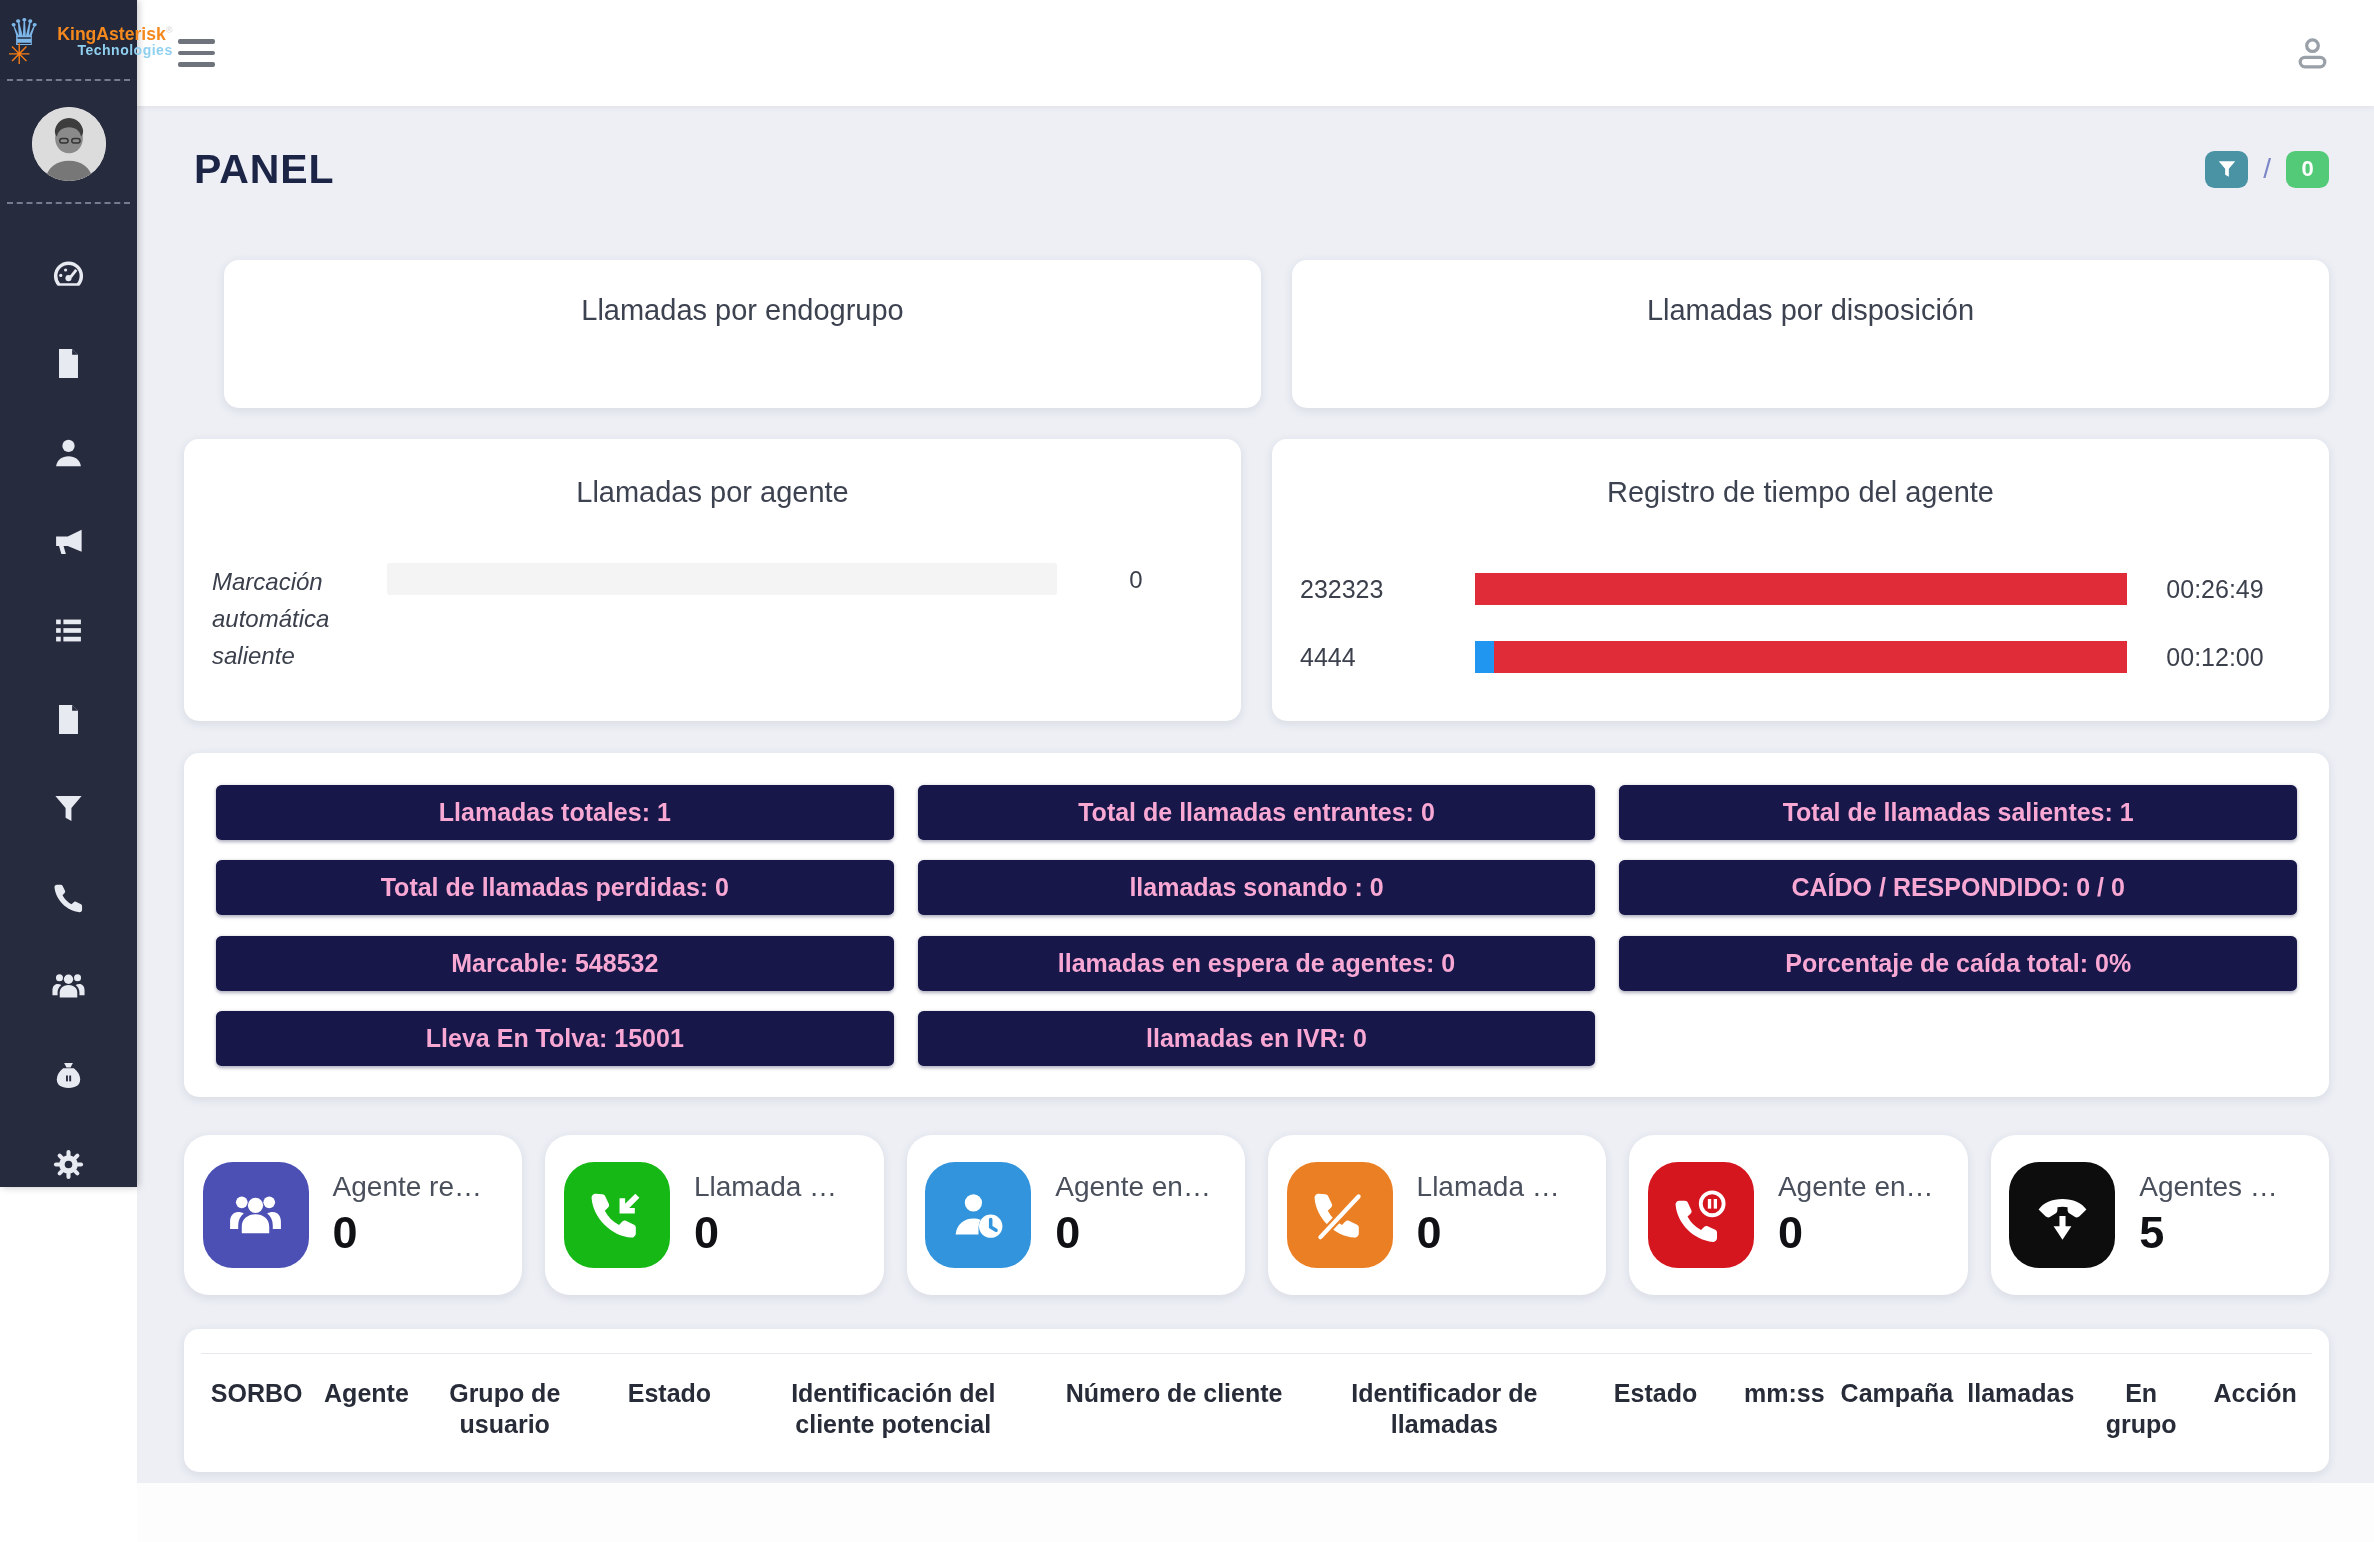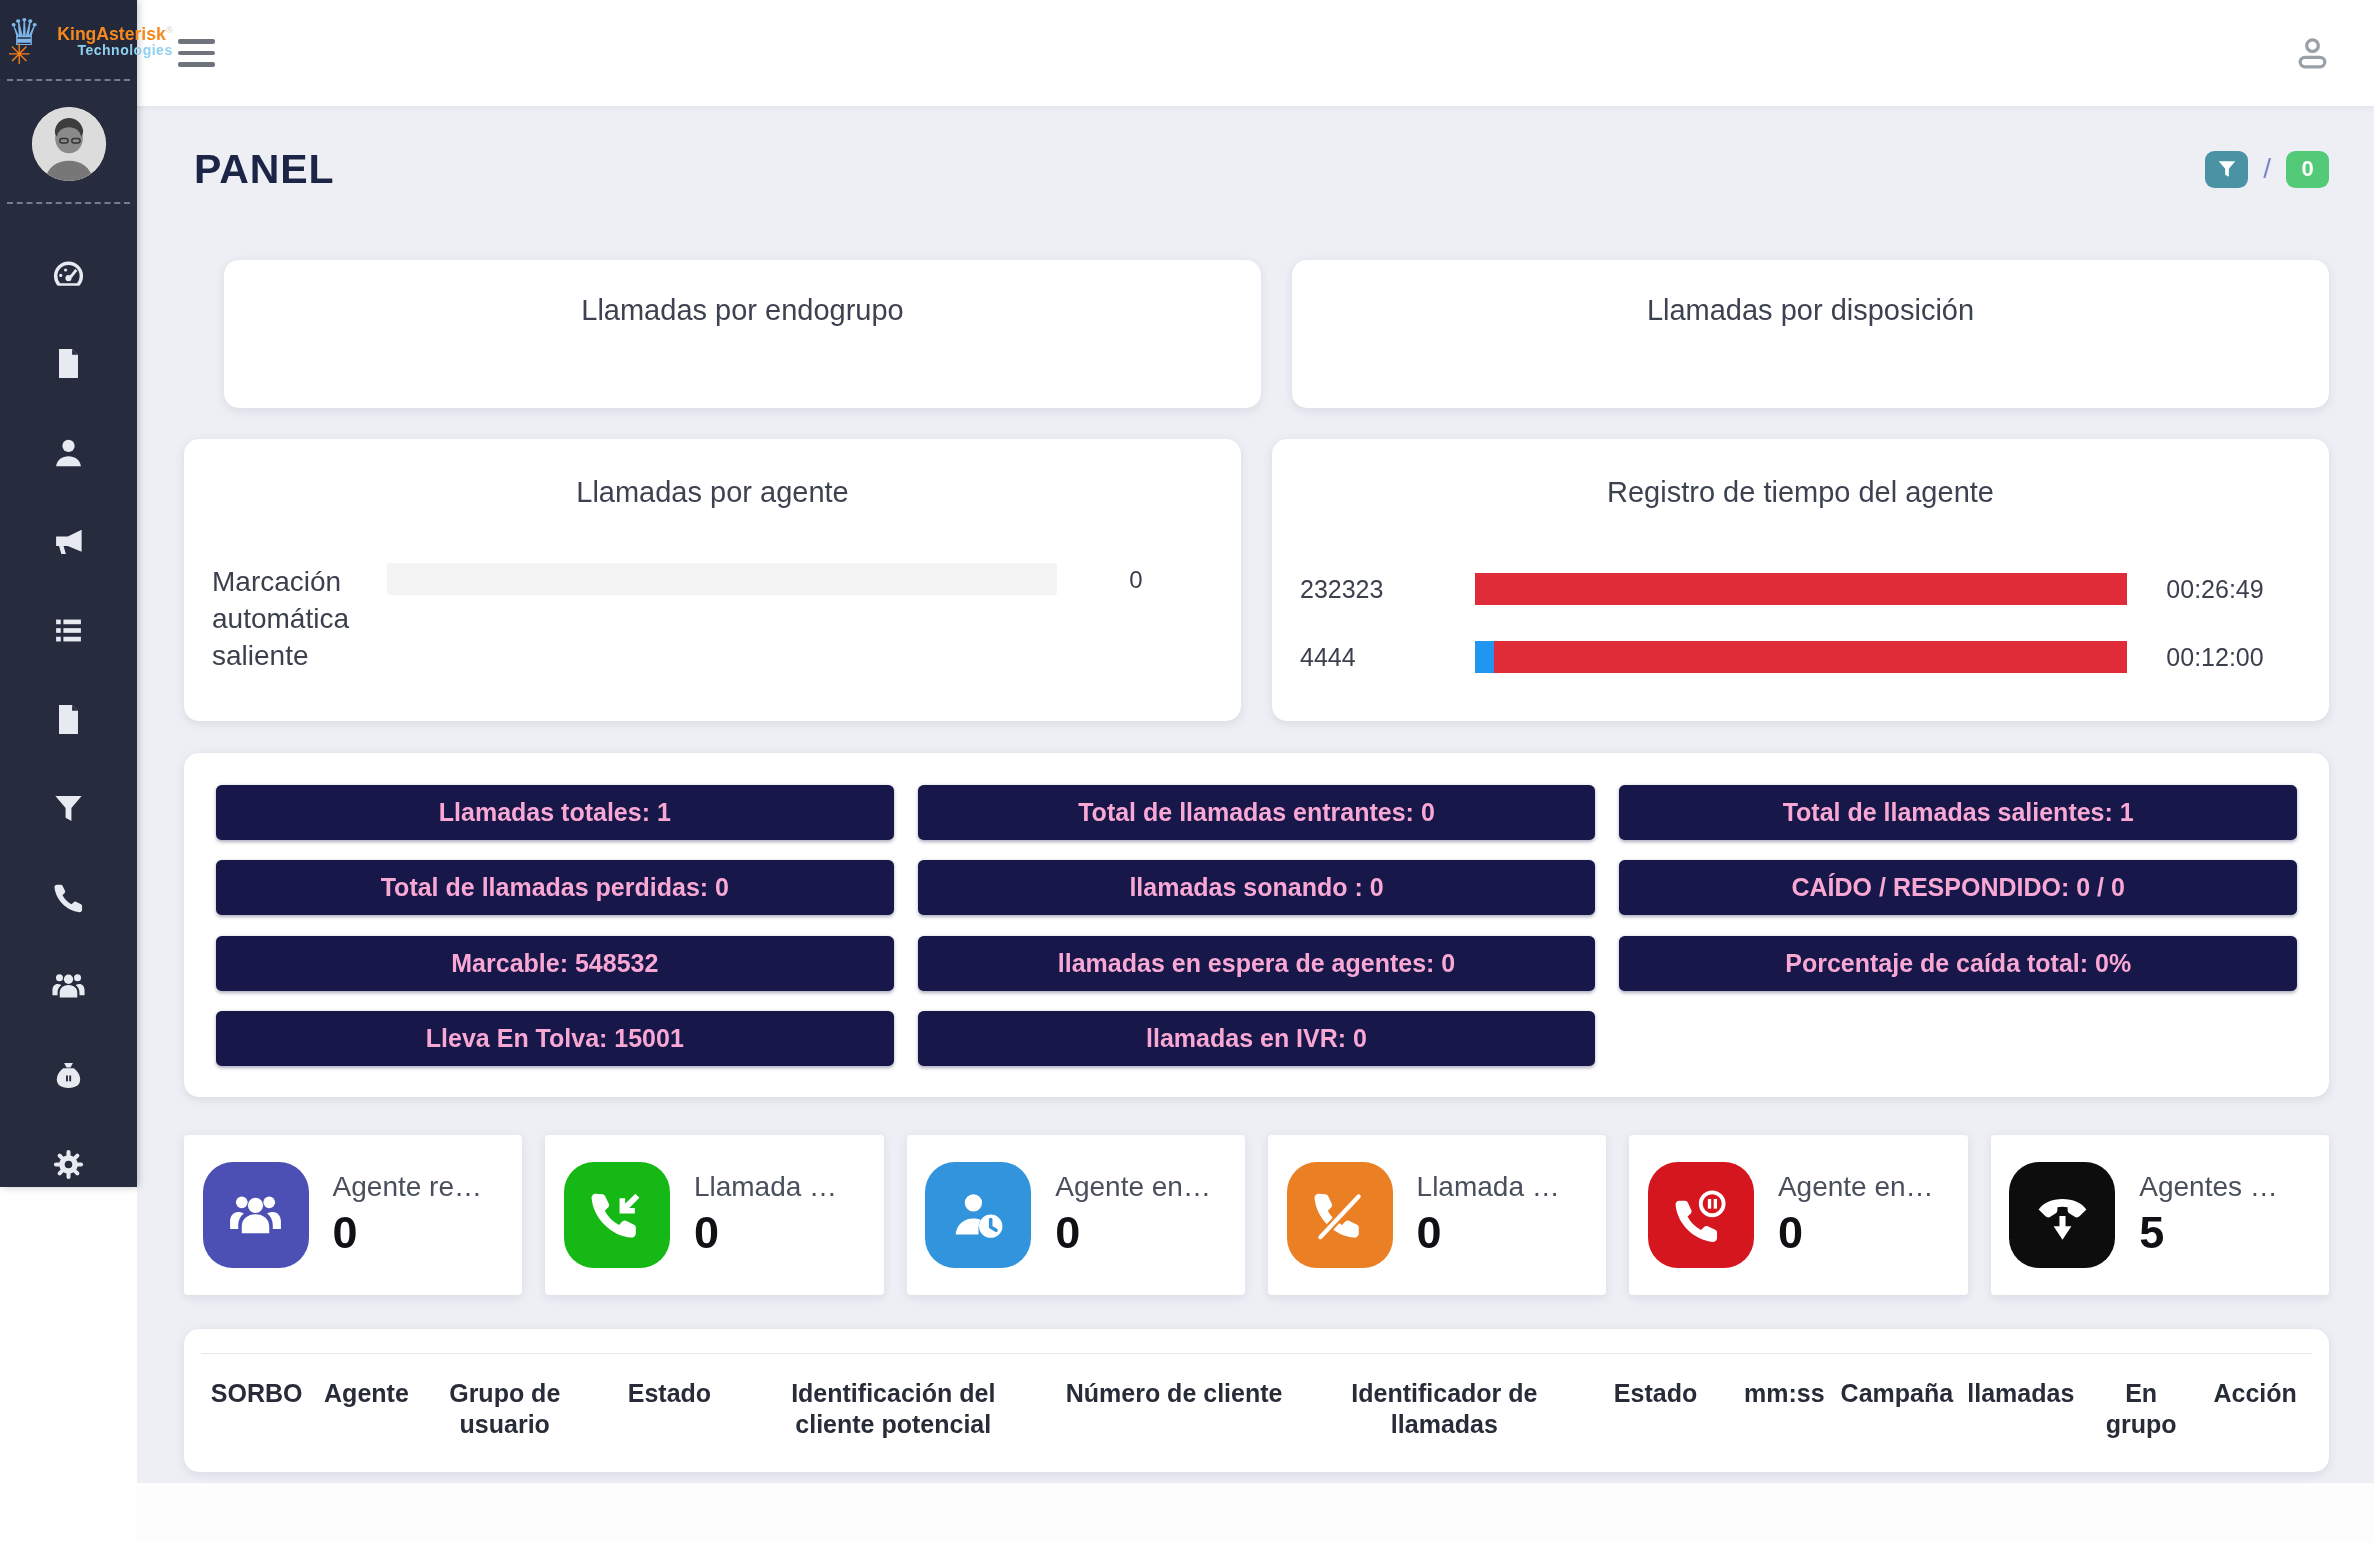--- a/index.html
+++ b/index.html
@@ -51,21 +51,21 @@
   .card-title{text-align:center;font-size:29px;font-weight:500;color:#3d4250;}
 
   .row2col{display:flex;gap:31px;}
   .row2col .card{flex:1;}
   .charts-top{margin-top:65px;padding-left:40px;}
   .charts-top .card{height:148px;padding-top:34px;}
   .charts-mid{margin-top:31px;}
   .charts-mid .card{height:282px;padding-top:37px;position:relative;}
 
   .hchart{display:flex;margin-top:54px;padding:0 26px 0 28px;align-items:flex-start;}
-  .hchart .ylab{width:158px;flex:0 0 auto;font-size:28px;color:#3b404c;line-height:37px;}
+  .hchart .ylab{width:158px;flex:0 0 auto;font-size:24px;color:#3b404c;line-height:37px;font-style:italic;}
   .hchart .track-zone{flex:1;margin-left:16.7px;}
   .hchart .track{height:32px;border-radius:2.8px;background:#f4f4f4;overflow:hidden;display:flex;}
   .hchart .rval{width:158px;flex:0 0 auto;text-align:center;font-size:24px;color:#3b404c;margin-top:2.8px;}
 
   .timechart{margin-top:48px;display:flex;flex-direction:column;gap:20.4px;}
   .trow{display:flex;align-items:center;padding:16px 26px 0 28px;}
   .trow .ylab{width:158px;flex:0 0 auto;font-size:25px;color:#3b404c;}
   .trow .track{flex:1;height:32px;margin-left:16.7px;display:flex;overflow:hidden;background:transparent;}
   .seg{height:100%;}
   .seg-red{background:#e02b38;}
@@ -74,21 +74,21 @@
 
   
   .stats-card{margin-top:32px;height:344px;padding:32px 32px;box-sizing:border-box;}
   .stats-grid{display:flex;gap:24px;}
   .stats-col{flex:1;display:flex;flex-direction:column;gap:20.4px;}
   .pill{height:55px;border-radius:5.6px;background:#17174a;color:#f9a8d4;display:flex;align-items:center;
         justify-content:center;font-size:25px;font-weight:bold;box-shadow:0 1.9px 3.7px rgba(20,20,70,.35);}
 
   
   .agent-cards{margin-top:38px;display:flex;gap:23px;}
-  .acard{flex:1;height:160px;background:#fff;border-radius:4px;box-shadow:0 2.8px 9.3px rgba(40,50,80,.10);
+  .acard{flex:1;height:160px;background:#fff;border-radius:25px;box-shadow:0 2.8px 9.3px rgba(40,50,80,.10);
          display:flex;align-items:center;padding-left:18.6px;box-sizing:border-box;}
   .aicon{width:106px;height:106px;border-radius:30px;flex:0 0 auto;display:flex;align-items:center;justify-content:center;}
   .aicon svg{width:61px;height:61px;}
   .ainfo{margin-left:24px;display:flex;flex-direction:column;gap:3.7px;}
   .alabel{font-size:28px;color:#4a4f5c;}
   .avalue{font-size:45px;font-weight:bold;color:#101114;}
   .bg-indigo{background:#4c50b4;} .bg-green{background:#15b815;} .bg-blue{background:#3194dd;}
   .bg-orange{background:#eb7f24;} .bg-red{background:#d6161f;} .bg-black{background:#0d0d0d;}
 
   

